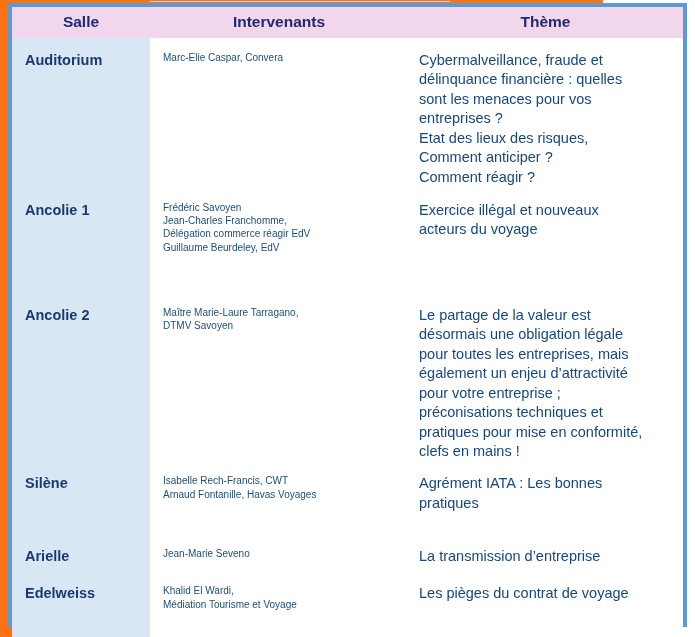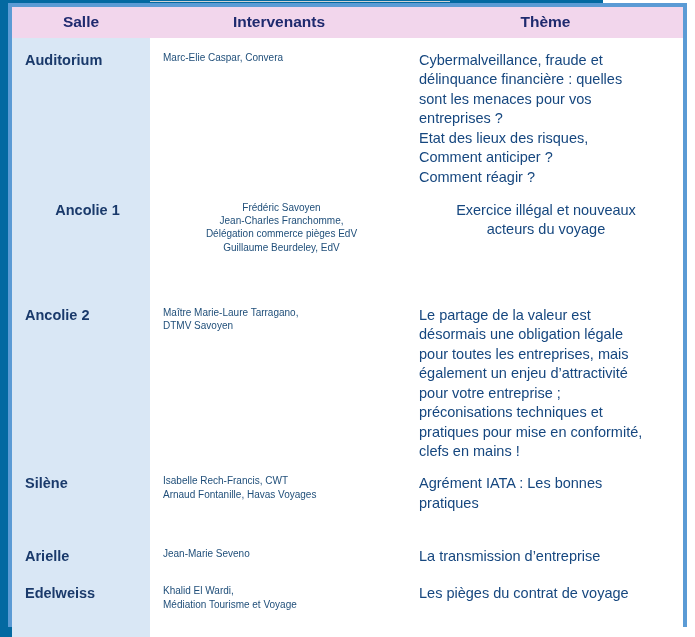--- a/index.html
+++ b/index.html
@@ -13,21 +13,21 @@
     background: #ffffff;
     font-family: "Liberation Sans", sans-serif;
     overflow: hidden;
   }
 
   .page {
     position: relative;
     width: 603px;
     height: 637px;
     box-sizing: border-box;
-    background: #0369a1;
+    background: #f97316;
   }
 
   
   .top-rule {
     position: absolute;
     left: 150px;
     top: 1px;
     width: 300px;
     height: 1px;
     background: #d2d2d2;
@@ -137,28 +137,28 @@
             <td class="cell-theme">
               <span class="line">Cybermalveillance, fraude et</span>
               <span class="line">délinquance financière : quelles</span>
               <span class="line">sont les menaces pour vos</span>
               <span class="line">entreprises ?</span>
               <span class="line">Etat des lieux des risques,</span>
               <span class="line">Comment anticiper ?</span>
               <span class="line">Comment réagir ?</span>
             </td>
           </tr>
-          <tr style="height: 105px; text-align: center;">
+          <tr style="height: 105px;">
             <td class="cell-salle">
               <span class="line">Ancolie 1</span>
             </td>
             <td class="cell-interv">
               <span class="line">Frédéric Savoyen</span>
               <span class="line">Jean-Charles Franchomme,</span>
-              <span class="line">Délégation commerce pièges EdV</span>
+              <span class="line">Délégation commerce réagir EdV</span>
               <span class="line">Guillaume Beurdeley, EdV</span>
             </td>
             <td class="cell-theme">
               <span class="line">Exercice illégal et nouveaux</span>
               <span class="line">acteurs du voyage</span>
             </td>
           </tr>
           <tr style="height: 160px;">
             <td class="cell-salle">
               <span class="line">Ancolie 2</span>

